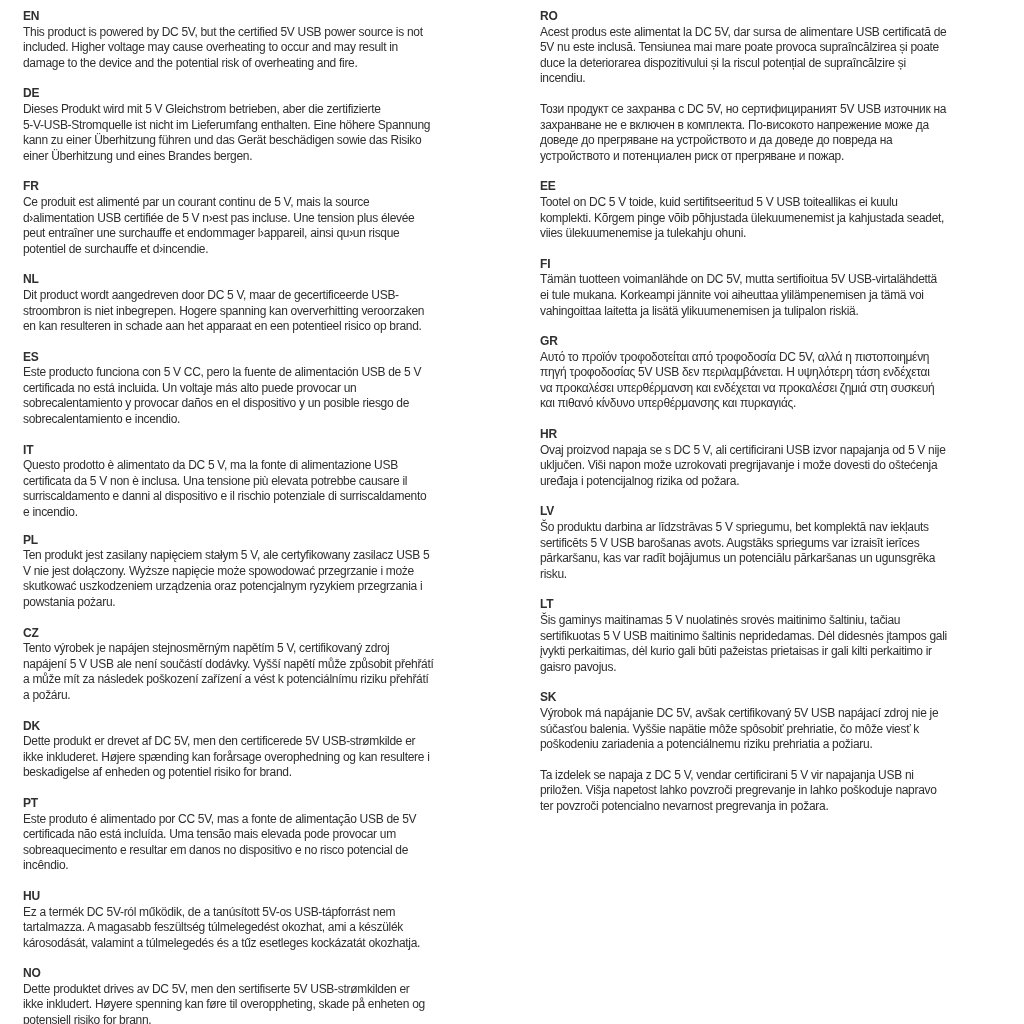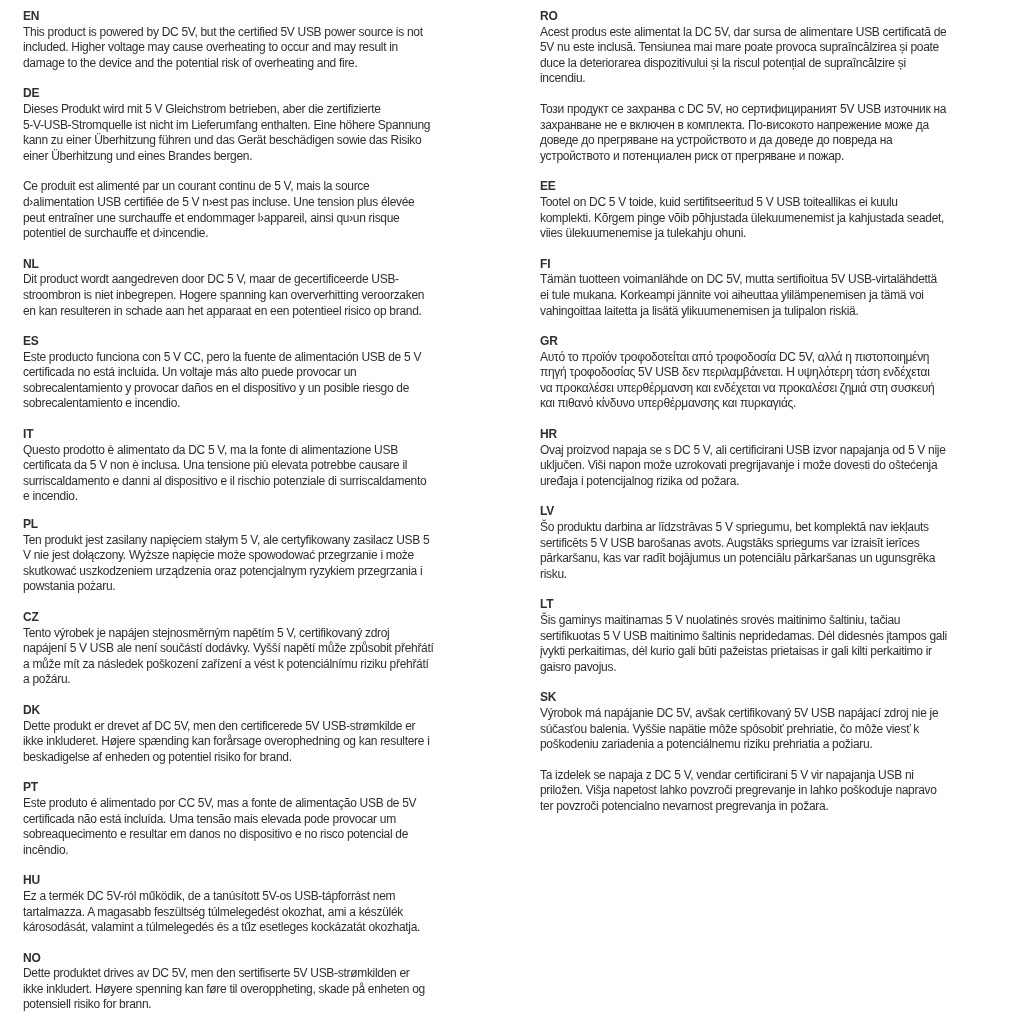--- a/index.html
+++ b/index.html
@@ -60,20 +60,21 @@
 damage to the device and the potential risk of overheating and fire.</p>
       </section>
       <section class="lang-section">
         <h2 class="lang-code">DE</h2>
         <p class="lang-text">Dieses Produkt wird mit 5 V Gleichstrom betrieben, aber die zertifizierte
 5-V-USB-Stromquelle ist nicht im Lieferumfang enthalten. Eine höhere Spannung
 kann zu einer Überhitzung führen und das Gerät beschädigen sowie das Risiko
 einer Überhitzung und eines Brandes bergen.</p>
       </section>
       <section class="lang-section">
+        <h2 class="lang-code">FR</h2>
         <p class="lang-text">Ce produit est alimenté par un courant continu de 5 V, mais la source
 d›alimentation USB certifiée de 5 V n›est pas incluse. Une tension plus élevée
 peut entraîner une surchauffe et endommager l›appareil, ainsi qu›un risque
 potentiel de surchauffe et d›incendie.</p>
       </section>
       <section class="lang-section">
         <h2 class="lang-code">NL</h2>
         <p class="lang-text">Dit product wordt aangedreven door DC 5 V, maar de gecertificeerde USB-
 stroombron is niet inbegrepen. Hogere spanning kan oververhitting veroorzaken
 en kan resulteren in schade aan het apparaat en een potentieel risico op brand.</p>

